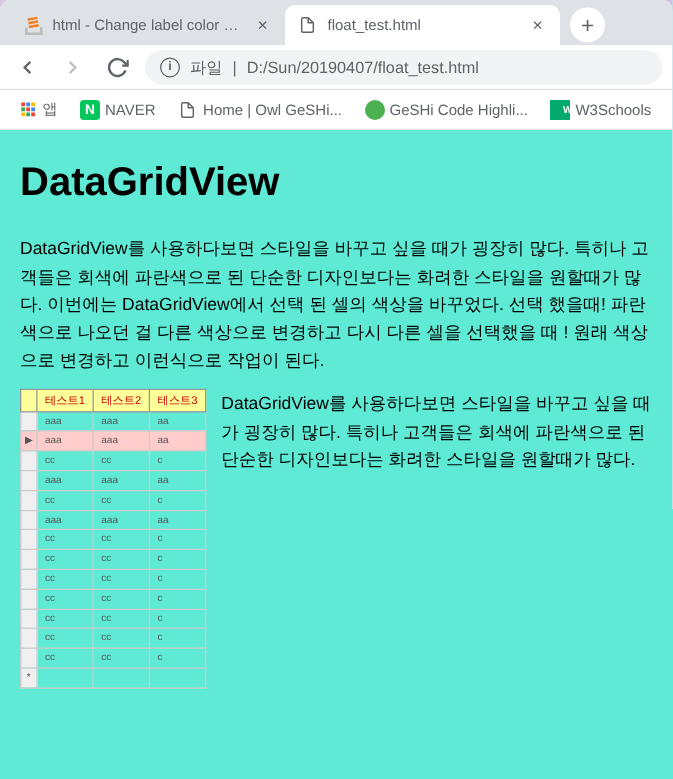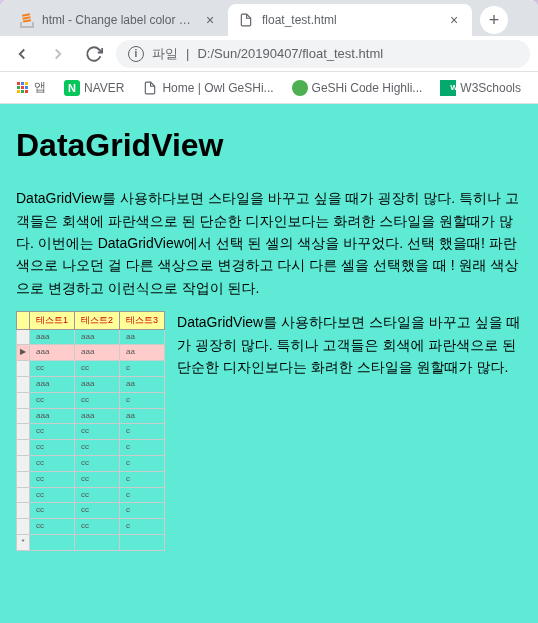--- a/index.html
+++ b/index.html
@@ -38,21 +38,21 @@
       min-width: 0;
       border-radius: 8px 8px 0 0;
       position: relative;
     }
     .tab.inactive {
       background: #dee1e6;
       width: 220px;
     }
     .tab.active {
       background: #fff;
-      width: 244px;
+      width: 220px;
     }
     .tab-favicon {
       width: 16px;
       height: 16px;
       flex-shrink: 0;
       display: flex;
       align-items: center;
       justify-content: center;
     }
     .tab-title {

